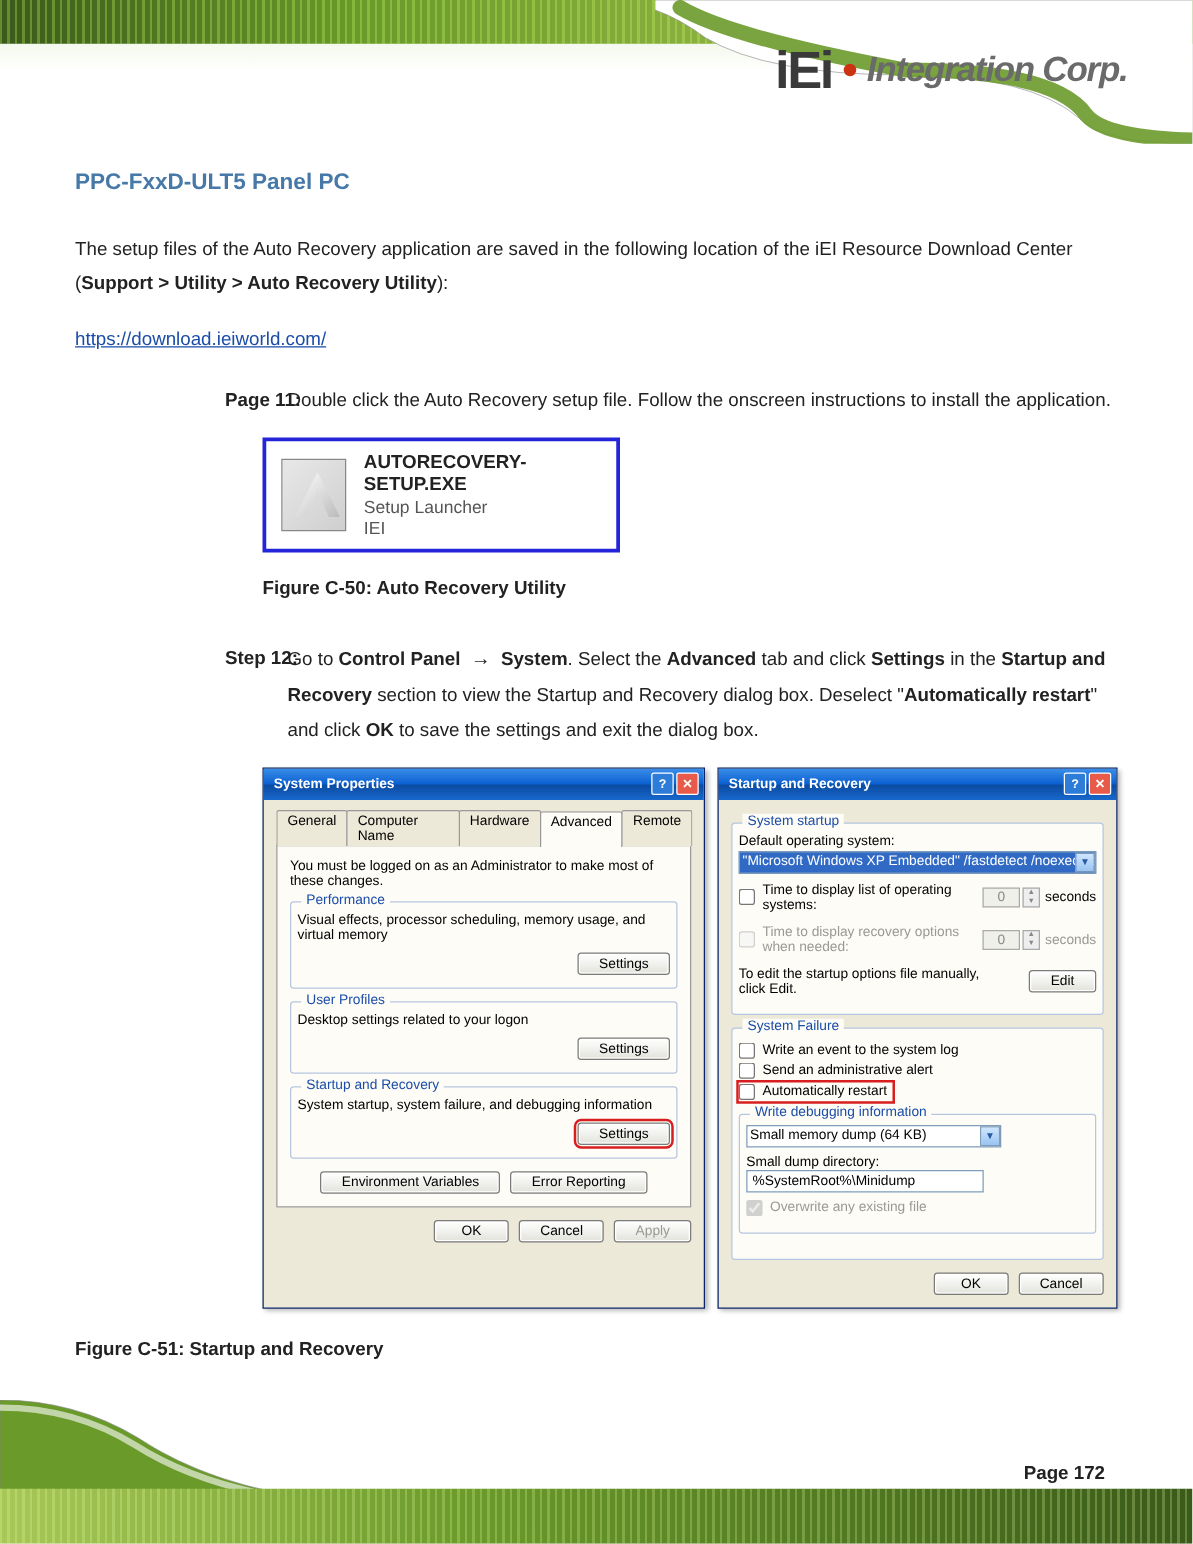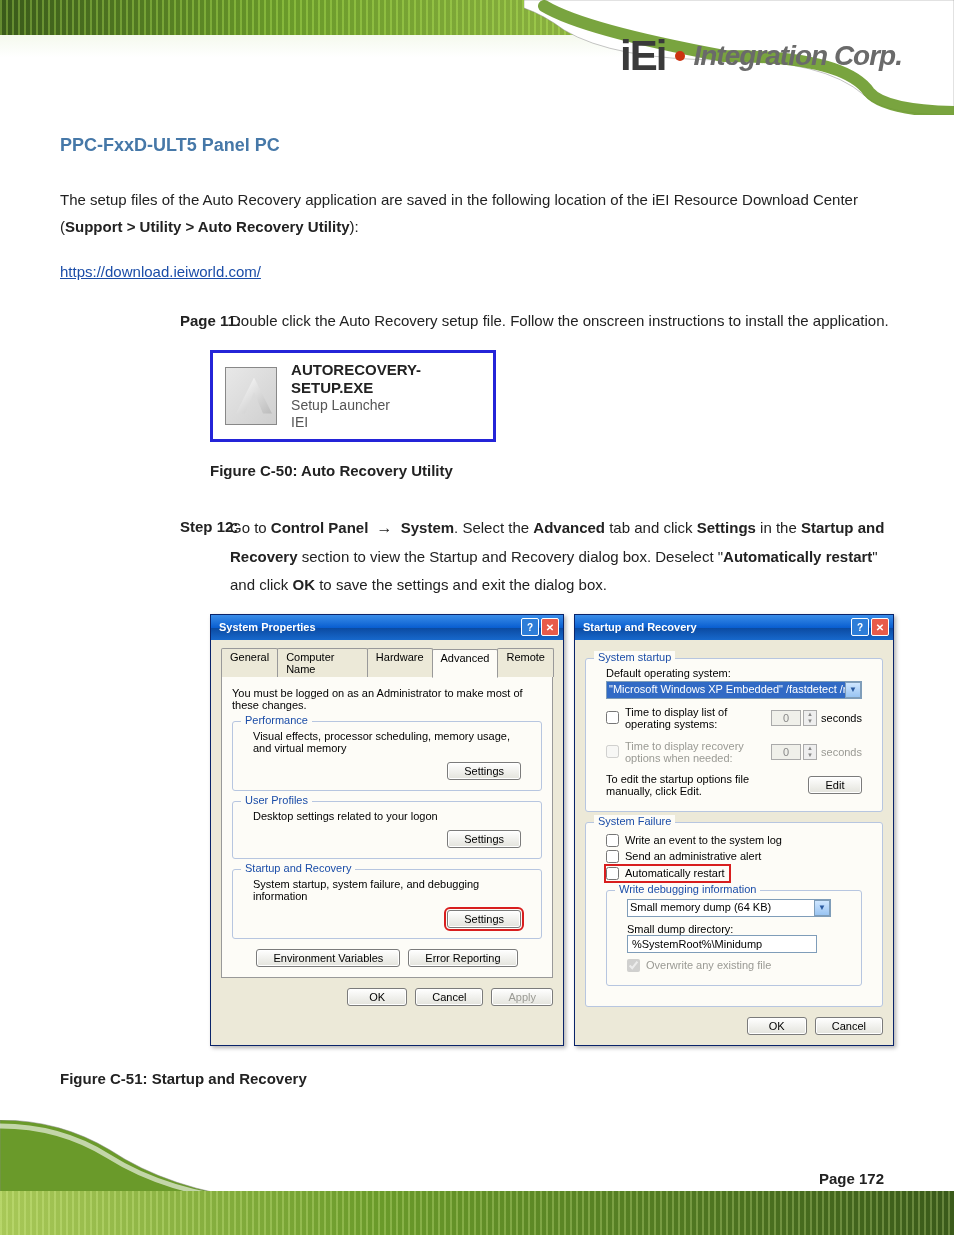--- a/index.html
+++ b/index.html
@@ -180,21 +180,21 @@
   }
   .xp-tabpanel {
     border: 1px solid #999;
     background: #fdfcf7;
     padding: 10px;
     margin-top: -1px;
   }
   .xp-fieldset {
     border: 1px solid #b7c6e0;
     border-radius: 3px;
-    padding: 8px 20px 10px;
+    padding: 8px 5px 10px;
     margin: 10px 0;
     position: relative;
     background: #fdfcf7;
   }
   .xp-legend {
     position: absolute;
     top: -8px;
     left: 8px;
     background: #fdfcf7;
     padding: 0 4px;

